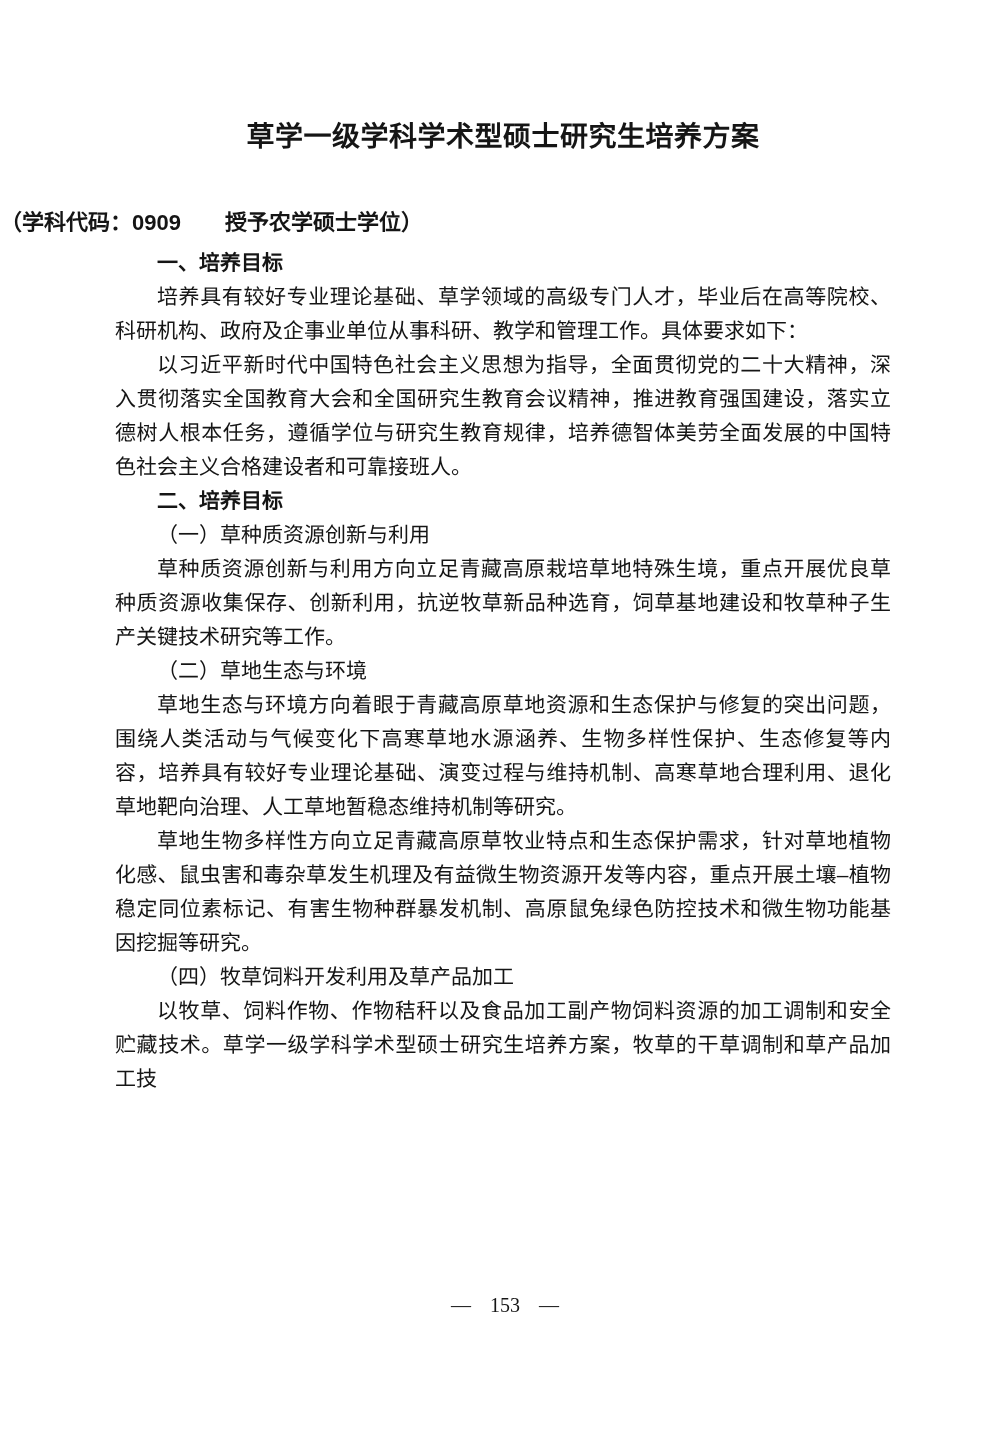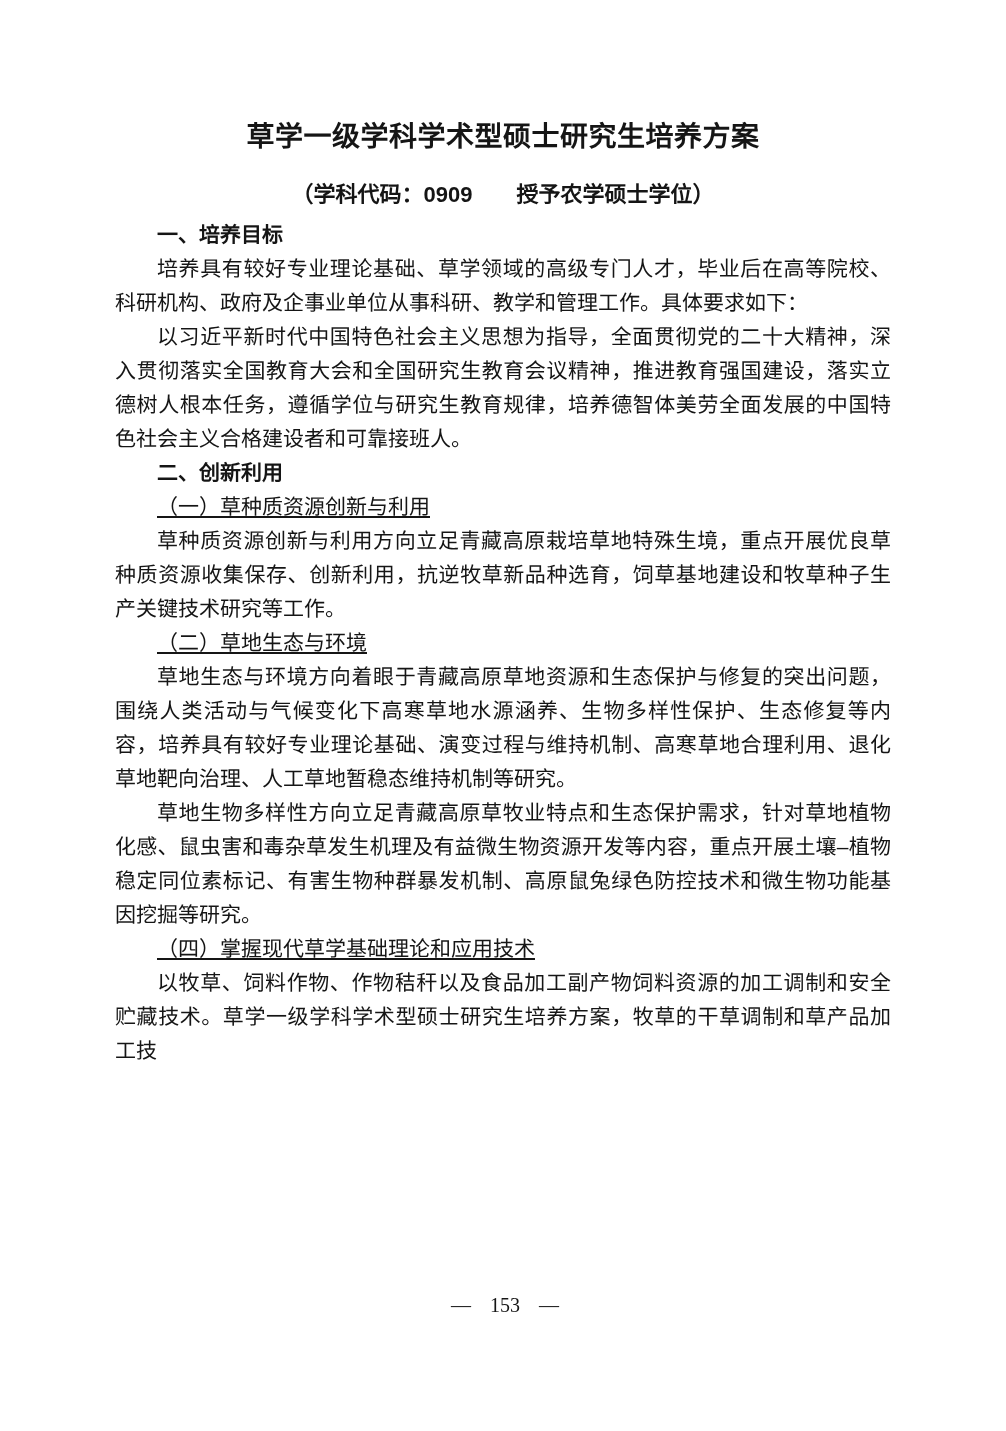--- a/index.html
+++ b/index.html
@@ -16,43 +16,43 @@
   }
   .doc-title {
     padding-top: 120px;
     text-align: center;
     font-size: 28px;
     line-height: 34px;
     font-weight: bold;
     letter-spacing: 0.5px;
   }
   .doc-subtitle {
-    margin-top: 28px;
-    text-align: center;
+    margin-top: 56px;
+    text-align: left;
     font-size: 22px;
     line-height: 26px;
     font-weight: bold;
   }
   .content {
     margin: 10px 115px 0 115px;
     font-size: 21px;
     line-height: 34px;
     text-align: justify;
     text-justify: inter-character;
   }
   .content p,
   .content h2,
   .content h3 {
     margin: 0;
     text-indent: 2em;
     font-size: 21px;
     line-height: 34px;
   }
   .content h2 { font-weight: bold; }
-  .content h3 { font-weight: normal; text-decoration: underline; }
+  .content h3 { font-weight: normal; }
   .footer {
     position: absolute;
     left: 4px;
     right: 0;
     top: 1293px;
     text-align: center;
     font-family: "Liberation Serif", serif;
     font-size: 20px;
     line-height: 24px;
     color: #151515;
@@ -70,34 +70,34 @@
 
   <div class="content">
 
     <h2>一、培养目标</h2>
 
     <p>培养具有较好专业理论基础、草学领域的高级专门人才，毕业后在高等院校、科研机构、政府及企事业单位从事科研、教学和管理工作。具体要求如下：</p>
 
     <p>以习近平新时代中国特色社会主义思想为指导，全面贯彻党的二十大精神，深入贯彻落实全国教育大会和全国研究生教育会议精神，推进教育强国建设，落实立德树人根本任务，遵循学位与研究生教育规律，培养德智体美劳全面发展的中国特色社会主义合格建设者和可靠接班人。</p>
 
 
-    <h2>二、创新利用</h2>
+    <h2>二、培养目标</h2>
 
     <h3>（一）草种质资源创新与利用</h3>
 
     <p>草种质资源创新与利用方向立足青藏高原栽培草地特殊生境，重点开展优良草种质资源收集保存、创新利用，抗逆牧草新品种选育，饲草基地建设和牧草种子生产关键技术研究等工作。</p>
 
     <h3>（二）草地生态与环境</h3>
 
     <p>草地生态与环境方向着眼于青藏高原草地资源和生态保护与修复的突出问题，围绕人类活动与气候变化下高寒草地水源涵养、生物多样性保护、生态修复等内容，培养具有较好专业理论基础、演变过程与维持机制、高寒草地合理利用、退化草地靶向治理、人工草地暂稳态维持机制等研究。</p>
 
 
     <p>草地生物多样性方向立足青藏高原草牧业特点和生态保护需求，针对草地植物化感、鼠虫害和毒杂草发生机理及有益微生物资源开发等内容，重点开展土壤–植物稳定同位素标记、有害生物种群暴发机制、高原鼠兔绿色防控技术和微生物功能基因挖掘等研究。</p>
 
-    <h3>（四）掌握现代草学基础理论和应用技术</h3>
+    <h3>（四）牧草饲料开发利用及草产品加工</h3>
 
     <p>以牧草、饲料作物、作物秸秆以及食品加工副产物饲料资源的加工调制和安全贮藏技术。草学一级学科学术型硕士研究生培养方案，牧草的干草调制和草产品加工技</p>
 
   </div>
 
   <div class="footer">
     <span>— 153 —</span>
   </div>
 
 </div>

